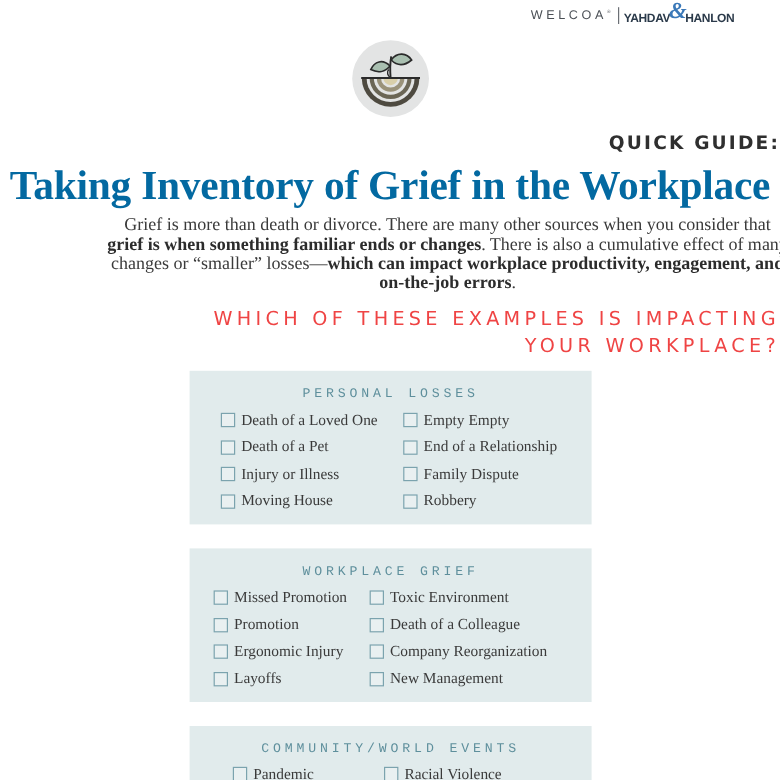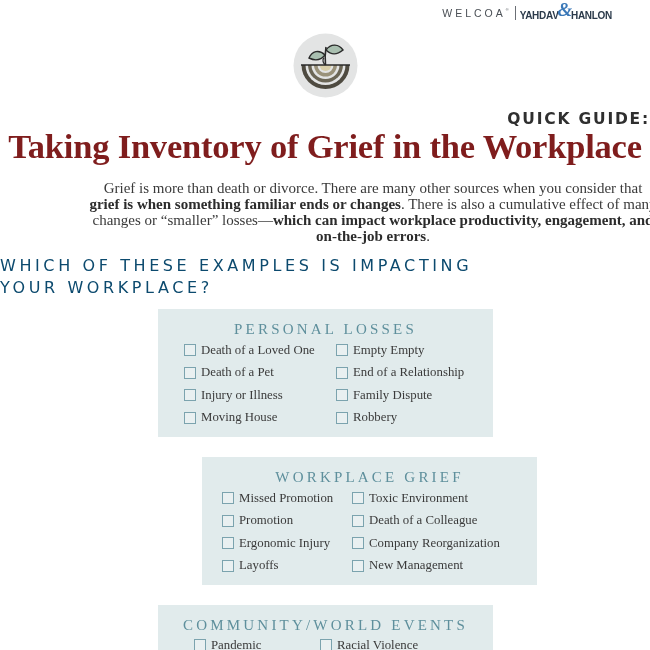--- a/index.html
+++ b/index.html
@@ -10,40 +10,40 @@
   .welcoa { font-family: "Liberation Sans", sans-serif; font-size: 10.5px; letter-spacing: 3px; color: #4a4f55; }
   .welcoa sup { font-size: 4px; letter-spacing: 0; vertical-align: top; }
   .logo-divider { width: 1px; height: 14px; background: #6b6f75; margin: 0 4px 0 6px; }
   .yh { font-family: "Liberation Sans", sans-serif; font-size: 10px; font-weight: bold; color: #2b3a4a; letter-spacing: -0.3px; display: flex; align-items: flex-end; }
   .yh .amp { font-family: "Liberation Serif", serif; font-style: italic; font-size: 19px; color: #3a78b8; margin: -6px -1px 0 -1px; }
 
   .hero-icon { position: absolute; left: 293px; top: 33px; width: 65px; height: 65px; }
 
   .kicker { position: absolute; top: 110px; left: 0; width: 650px; text-align: right;
     font-family: "DejaVu Sans", sans-serif; font-weight: bold; font-size: 15.5px; letter-spacing: 1.8px; color: #2f2f2f; }
-  .title { position: absolute; top: 127px; left: 0; width: 650px; text-align: center;
-    font-family: "Liberation Serif", serif; font-size: 34.5px; color: #7f1d1d; letter-spacing: -0.2px; }
+  .title { position: absolute; top: 136px; left: 0; width: 650px; text-align: center;
+    font-family: "Liberation Serif", serif; font-size: 34.5px; color: #0369a1; letter-spacing: -0.2px; }
 
   .intro { position: absolute; top: 180px; left: 40px; width: 570px; text-align: center;
     font-size: 15px; line-height: 16px; color: #3a3a3a; margin-left: 48px; }
   .intro b { font-weight: bold; color: #2c2c2c; }
 
-  .question { position: absolute; top: 255px; left: 0; width: 650px; text-align: left;
-    font-family: "DejaVu Sans", sans-serif; font-size: 16px; line-height: 22px; letter-spacing: 3.6px; color: #0c4a6e; }
+  .question { position: absolute; top: 255px; left: 0; width: 650px; text-align: right;
+    font-family: "DejaVu Sans", sans-serif; font-size: 16px; line-height: 22px; letter-spacing: 3.6px; color: #ef4444; }
 
   .card { position: absolute; left: 158px; width: 335px; background: #e1ebec; }
-  .card-title { text-align: center; font-family: Liberation Serif, serif; font-size: 15px; letter-spacing: 3.2px;
+  .card-title { text-align: center; font-family: Liberation Mono, monospace; font-size: 11px; letter-spacing: 3.2px;
     color: #5e8f9c; padding-top: 11px; line-height: 18px; }
   .grid { display: grid; row-gap: 4px; margin-top: 3px; }
   .item { display: flex; align-items: center; height: 18.5px; font-size: 12.8px; color: #3a3a3a; white-space: nowrap; }
   .cb { width: 12px; height: 12px; border: 1.4px solid #7ba3ae; background: #e9f0f1; margin-right: 5px; flex: 0 0 auto; }
 
   #card-personal { top: 309px; height: 128px; }
   #card-personal .grid { grid-template-columns: 152px 160px; padding-left: 26px; }
-  #card-workplace { top: 457px; height: 128px; margin-left: 44px; }
+  #card-workplace { top: 457px; height: 128px; }
   #card-workplace .grid { grid-template-columns: 130px 180px; padding-left: 20px; }
   #card-community { top: 605px; height: 60px; }
   #card-community .grid { grid-template-columns: 126px 180px; padding-left: 36px; margin-top: 2px; }
 </style>
 </head>
 <body>
 
 <div class="logos">
   <span class="welcoa"><span>WELCOA</span><sup>®</sup></span>
   <span class="logo-divider"></span>

